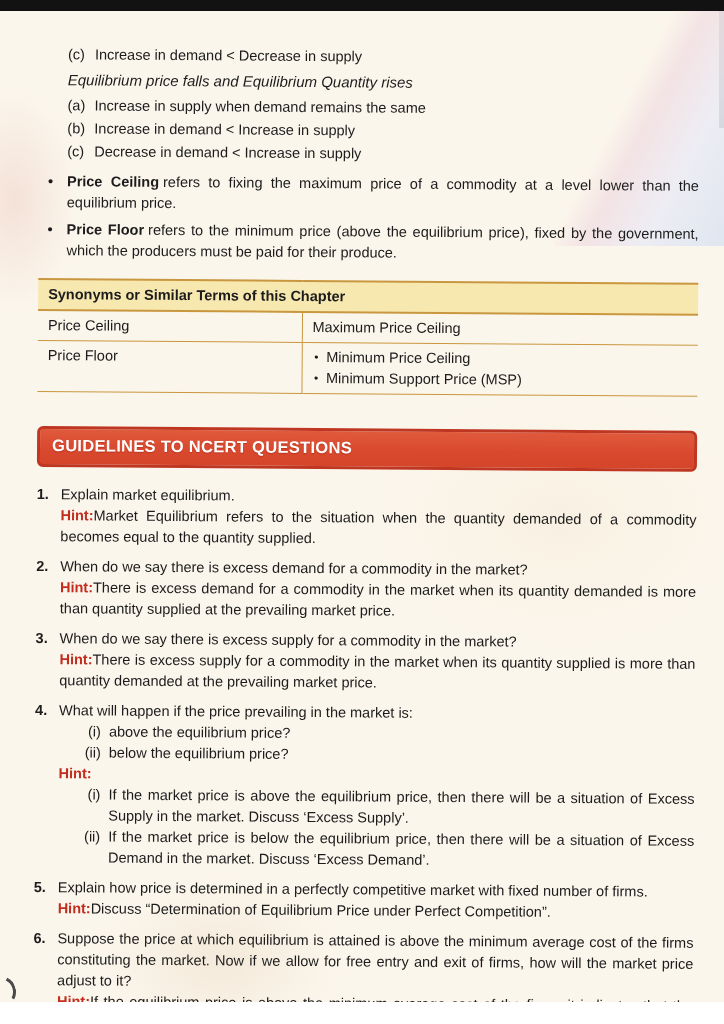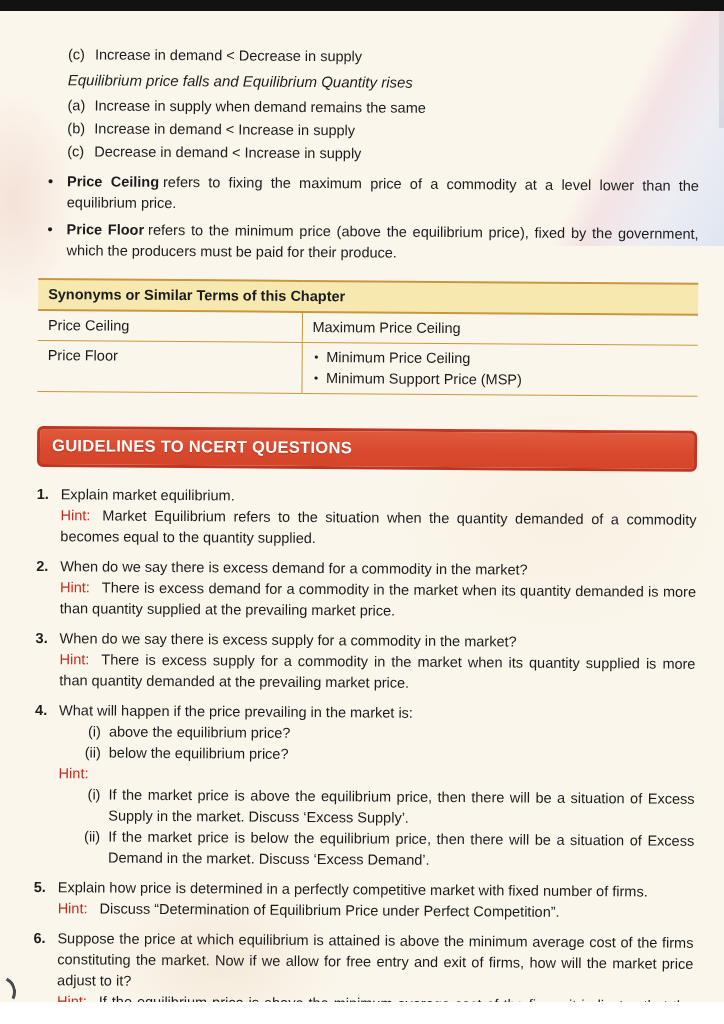--- a/index.html
+++ b/index.html
@@ -101,21 +101,21 @@
     text-shadow: 0 1px 1px rgba(120,20,10,0.35);
   }
   
   .questions { margin-top: 17px; }
   .q { margin-bottom: 9px; }
   .qrow { display: flex; }
   .qnum { width: 24px; flex: none; font-weight: bold; }
   .qbody { flex: 1; }
   .qtext { text-align: justify; }
   .hint { text-align: justify; }
-  .hint-label { color: #c32d1e; font-weight: normal; margin-right: 12px; }
+  .hint-label { color: #c32d1e; font-weight: bold; margin-right: 0; }
   .part { display: flex; padding-left: 18px; }
   .pmark { width: 24px; flex: none; text-align: right; margin-right: 8px; }
   .ptext { flex: 1; text-align: justify; }
 </style>
 </head>
 <body>
 
 <div class="scan">
   <div class="topbar"></div>
   <div class="rightstrip"></div>

